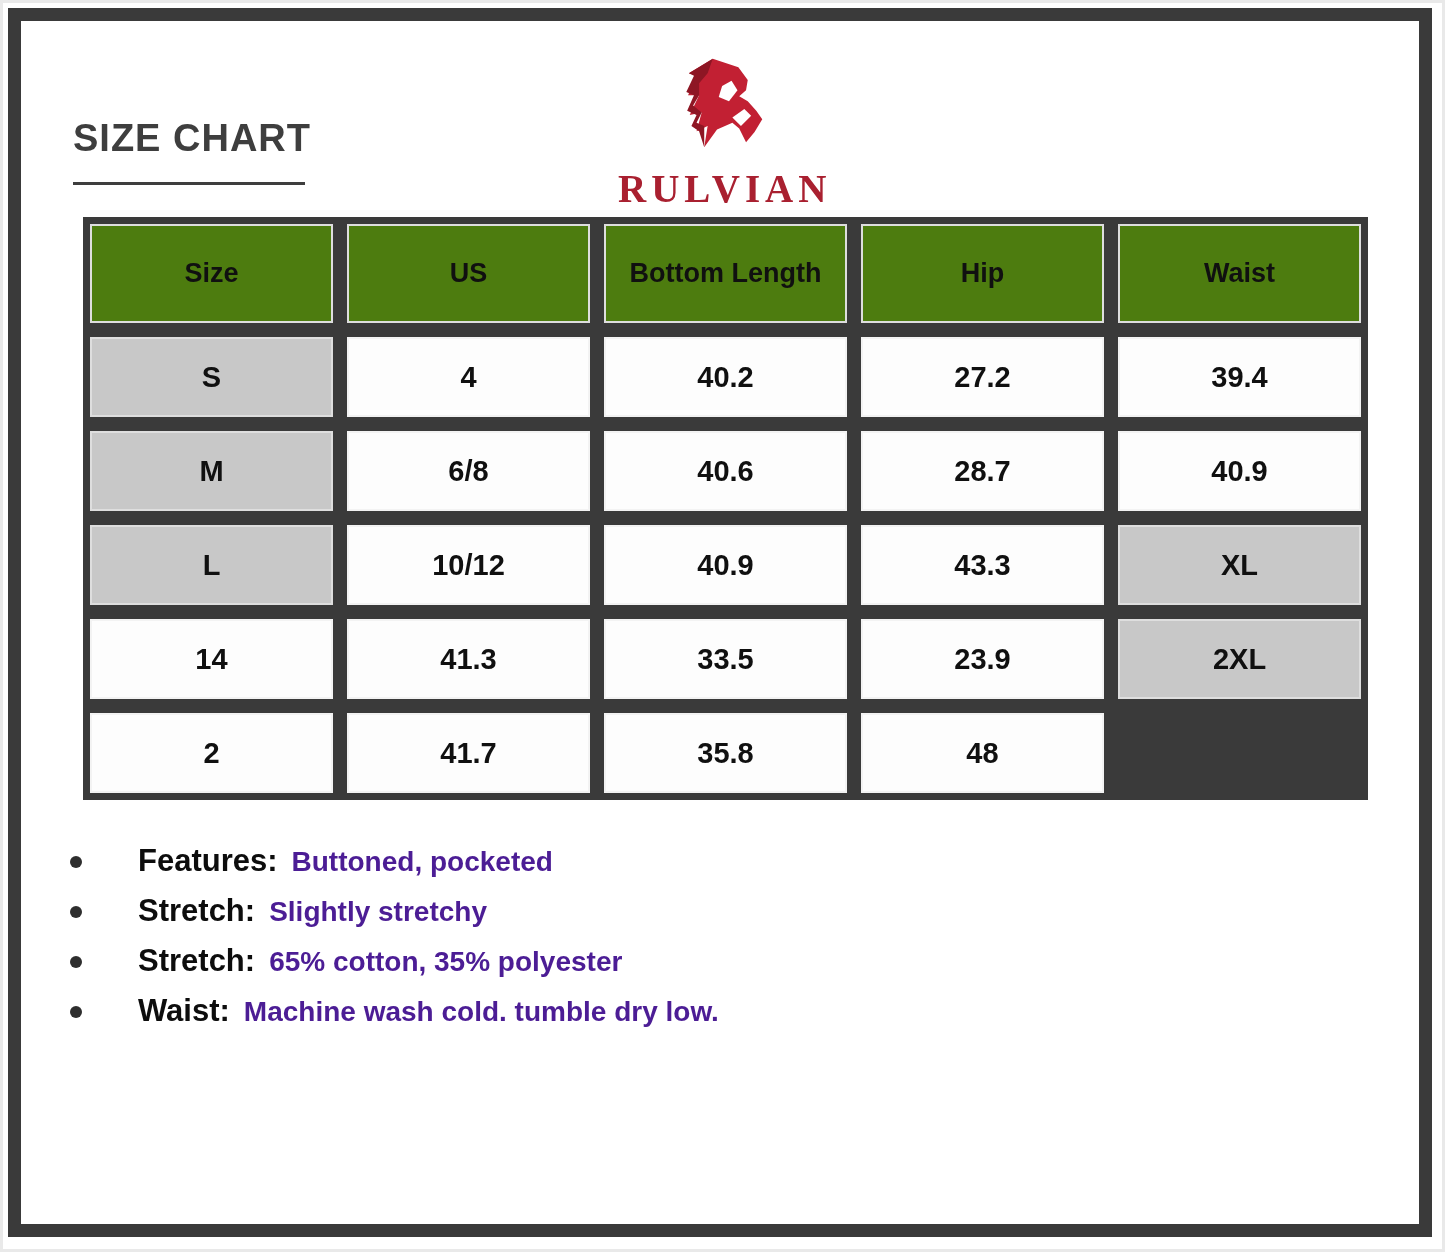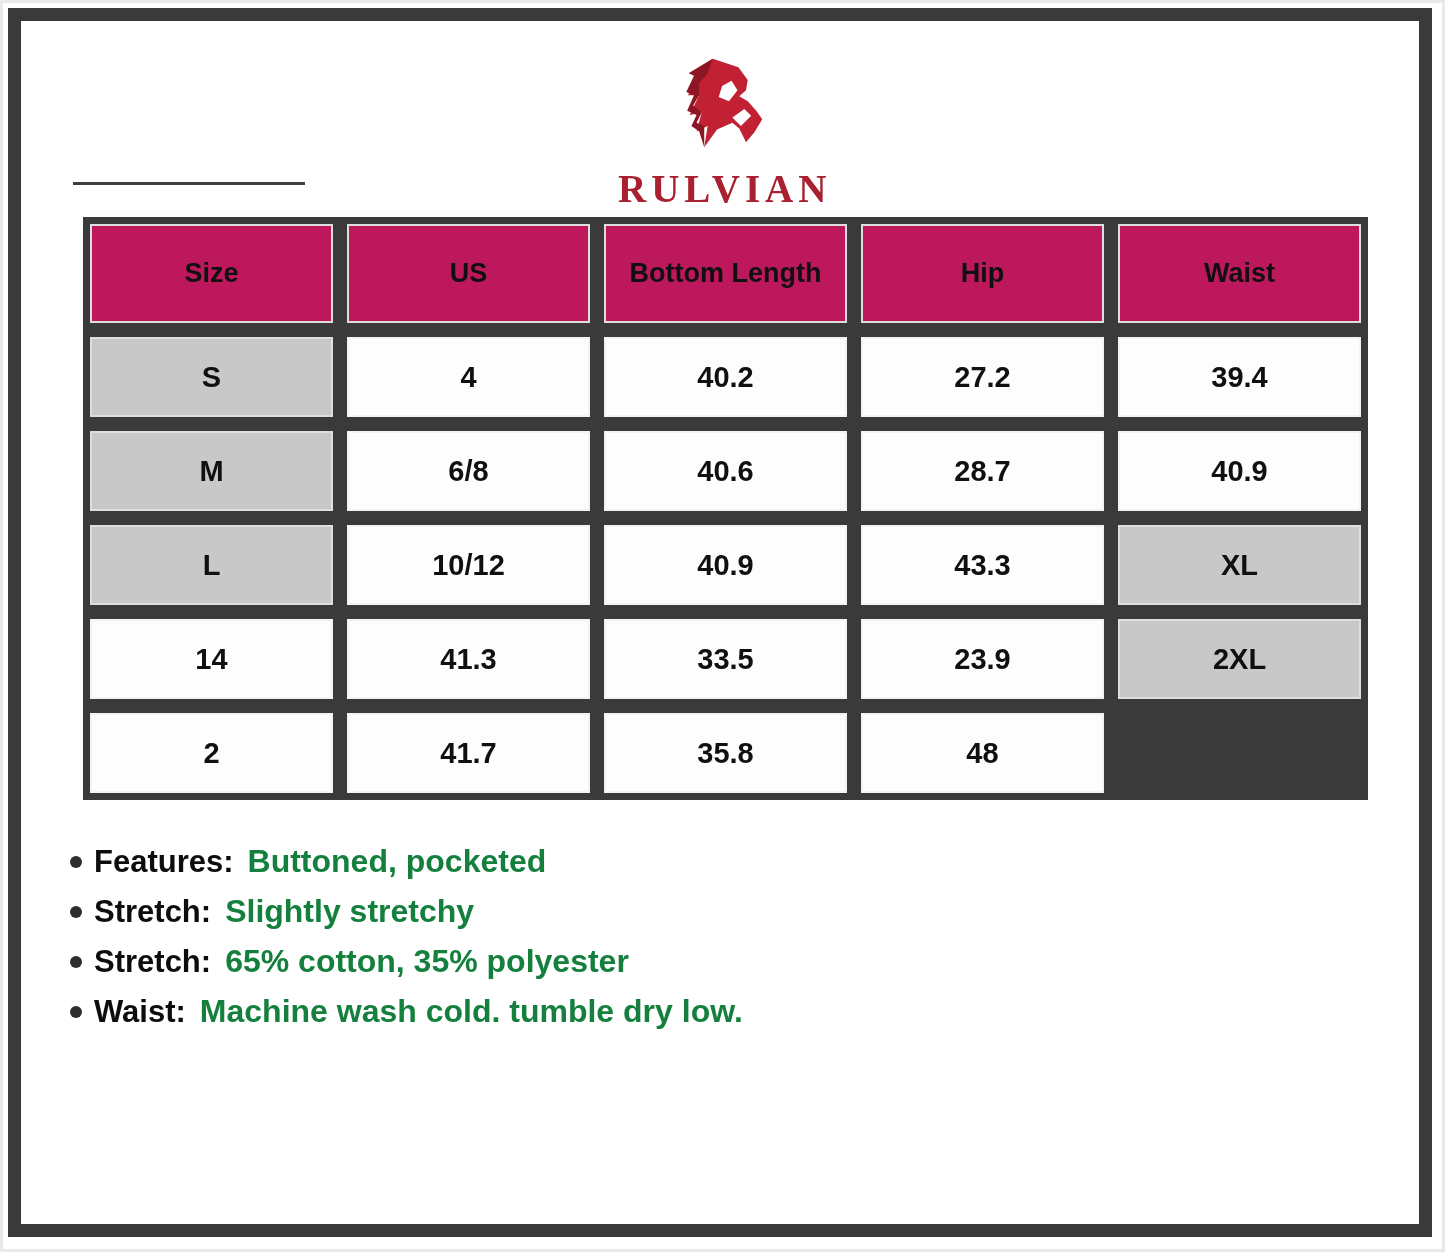--- a/index.html
+++ b/index.html
@@ -60,21 +60,21 @@
     background: #3a3a3a;
   }
   .cell {
     display: flex;
     align-items: center;
     justify-content: center;
     font-weight: 700;
     color: #101010;
   }
   .cell.head {
-    background: #be185d;
+    background: #4d7c0f;
     border: 2px solid #dedede;
     font-size: 27px;
   }
   .cell.rowhead {
     background: #c8c8c8;
     border: 2px solid #dedede;
     font-size: 29px;
   }
   .cell.data {
     background: #fdfdfd;
@@ -100,33 +100,35 @@
     margin-right: 12px;
     align-self: center;
     flex: 0 0 auto;
   }
   .detail-label {
     font-size: 31px;
     font-weight: 700;
     color: #0d0d0d;
     margin-right: 14px;
     white-space: nowrap;
+    margin-left: 44px;
   }
   .detail-value {
-    font-size: 32px;
-    font-weight: 700;
-    color: #15803d;
+    font-size: 28px;
+    font-weight: 700;
+    color: #4c1d95;
     white-space: nowrap;
   }
 </style>
 </head>
 <body>
 
 <div class="frame">
 
+  <h1 class="page-title">SIZE CHART</h1>
   <div class="title-underline"></div>
 
   <div class="brand">
     <svg width="128" height="120" viewBox="0 0 150 130">
       <polygon fill="#c22033" points="
         63,13 93,23 104,38 102,50 94,57 104,63 114,74 121,84 112,99 102,111 94,95 86,88
         68,96 53,117 57,92 44,98 50,76 36,79 47,56 34,56 45,33 35,30"></polygon>
       <polygon fill="#ffffff" points="74,45 85,39 92,50 82,63 70,58"></polygon>
       <polygon fill="#ffffff" points="86,82 100,72 108,80 96,92"></polygon>
       <polygon fill="#8e1624" points="63,13 57,30 47,42 47,56 40,68 50,76 44,88 53,92 53,117 47,98 38,92 44,79 33,74 41,56 32,52 41,33 35,30"></polygon>

